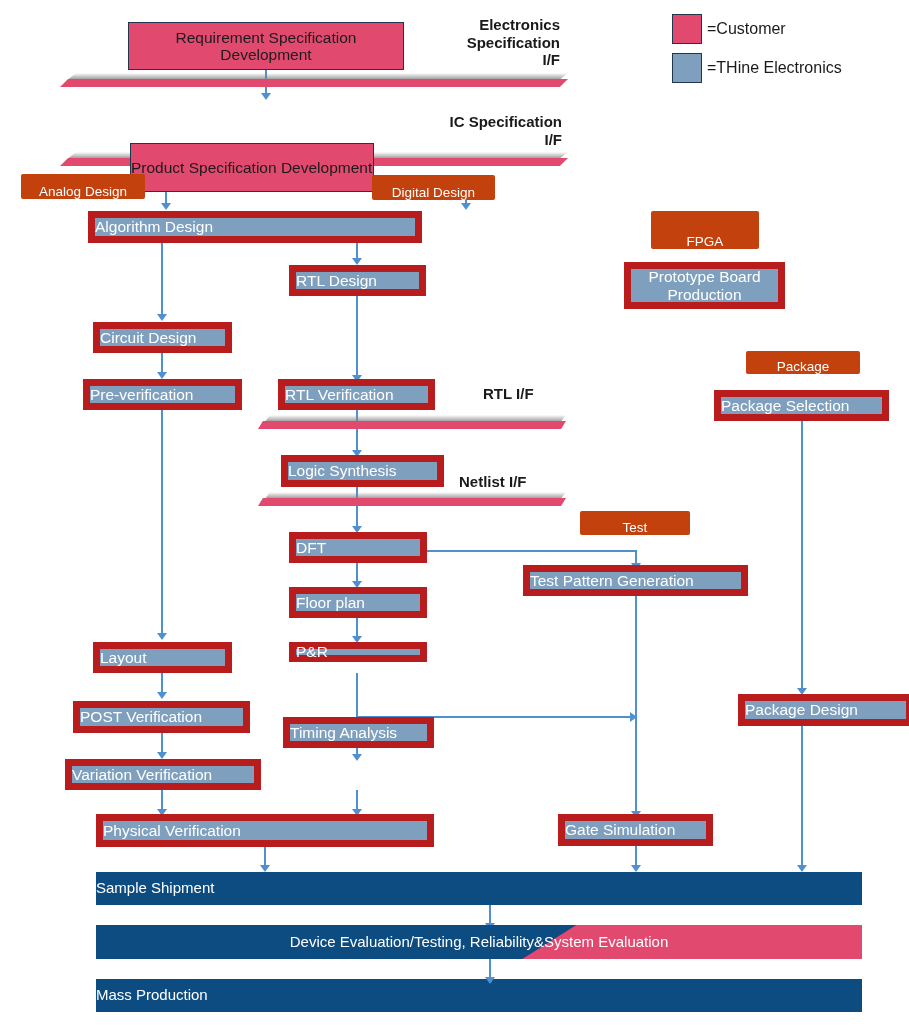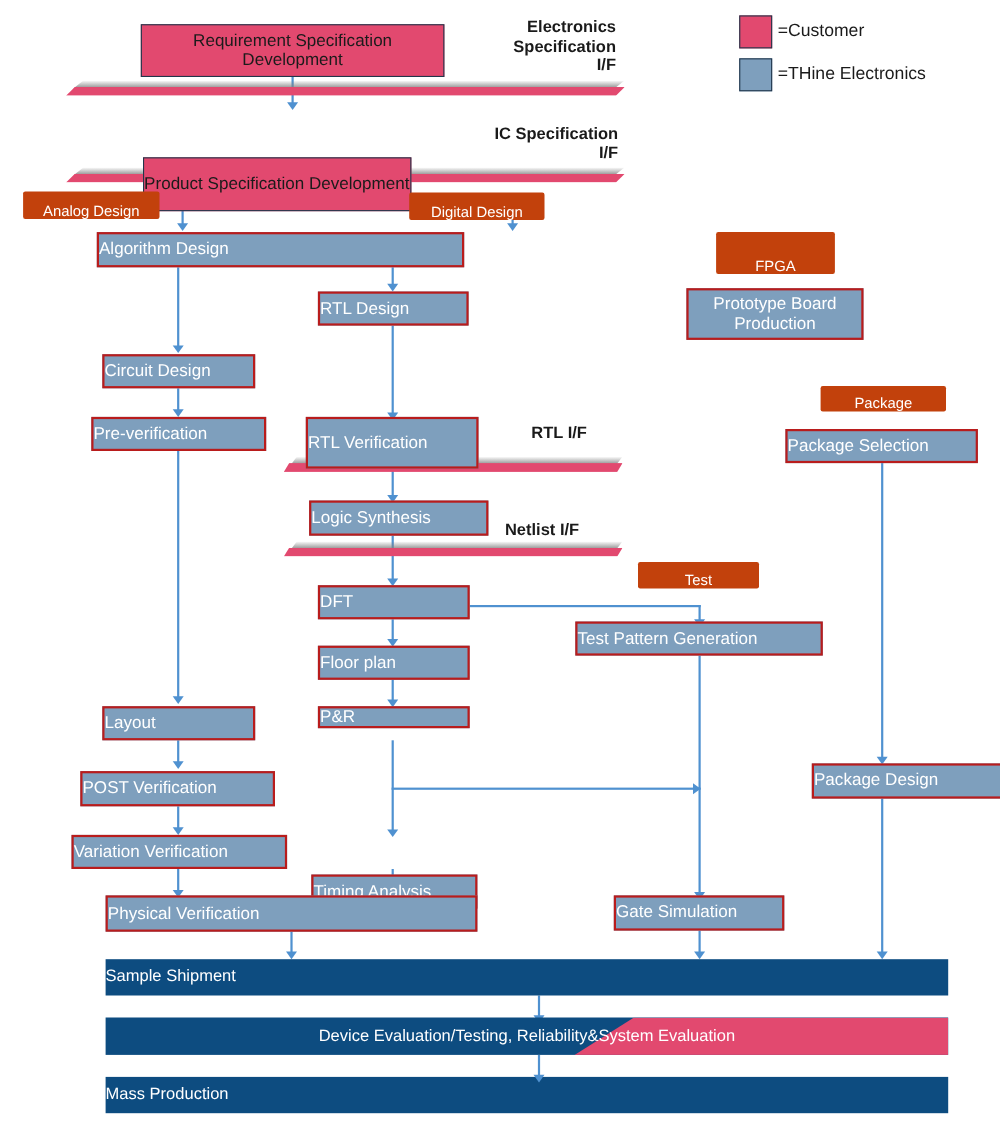--- a/index.html
+++ b/index.html
@@ -30,21 +30,21 @@
     text-align: center;
     line-height: 1.12;
     color: #ffffff;
     font-size: 15px;
     z-index: 5;
   }
 
   
   .node.proc {
     background: #7e9fbd;
-    border: 2px solid #b91c1c;
+    border: 7px solid #b91c1c;
     color: #ffffff;
     font-size: 15.5px;
   }
 
   
   .node.cust {
     background: #e2496f;
     border: 1px solid #21364b;
     color: #1b1b1b;
     font-size: 15.5px;
@@ -255,21 +255,21 @@
   <div class="vline" style="left:161px; top:353px; height:22px;"></div>
   <div class="arrowhead" style="left:157px; top:372px;"></div>
 
   <div class="node proc" style="left:83px; top:379px; width:159px; height:31px;">
     <span>Pre-verification</span>
   </div>
 
   <div class="vline" style="left:161px; top:410px; height:226px;"></div>
   <div class="arrowhead" style="left:157px; top:633px;"></div>
 
-  <div class="node proc" style="left:278px; top:379px; width:157px; height:47px;">
+  <div class="node proc" style="left:278px; top:379px; width:157px; height:31px;">
     <span>RTL Verification</span>
   </div>
   <div class="label" style="left:483px; top:385px;">
     <span>RTL I/F</span>
   </div>
 
   <div class="ribbon" style="left:258px; top:415px; width:308px;">
     <div class="shadow"></div>
       <div class="band"></div>
   </div>
@@ -342,21 +342,21 @@
   </div>
   <div class="vline" style="left:161px; top:733px; height:22px;"></div>
   <div class="arrowhead" style="left:157px; top:752px;"></div>
 
   <div class="node proc" style="left:65px; top:759px; width:196px; height:31px;">
     <span>Variation Verification</span>
   </div>
   <div class="vline" style="left:161px; top:790px; height:22px;"></div>
   <div class="arrowhead" style="left:157px; top:809px;"></div>
 
-  <div class="node proc" style="left:283px; top:795px; width:151px; height:31px;">
+  <div class="node proc" style="left:283px; top:717px; width:151px; height:31px;">
     <span>Timing Analysis</span>
   </div>
   <div class="vline" style="left:356px; top:790px; height:22px;"></div>
   <div class="arrowhead" style="left:352px; top:809px;"></div>
 
   <div class="node proc" style="left:96px; top:814px; width:338px; height:33px;">
     <span>Physical Verification</span>
   </div>
   <div class="vline" style="left:264px; top:847px; height:21px;"></div>
   <div class="arrowhead" style="left:260px; top:865px;"></div>

